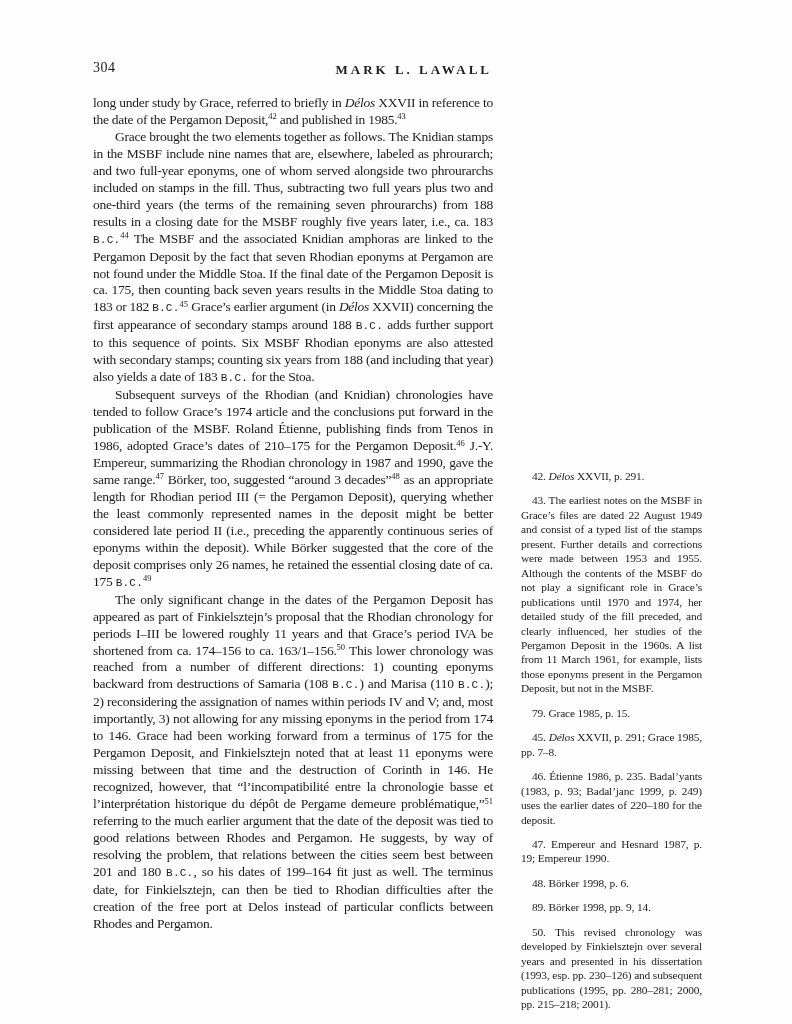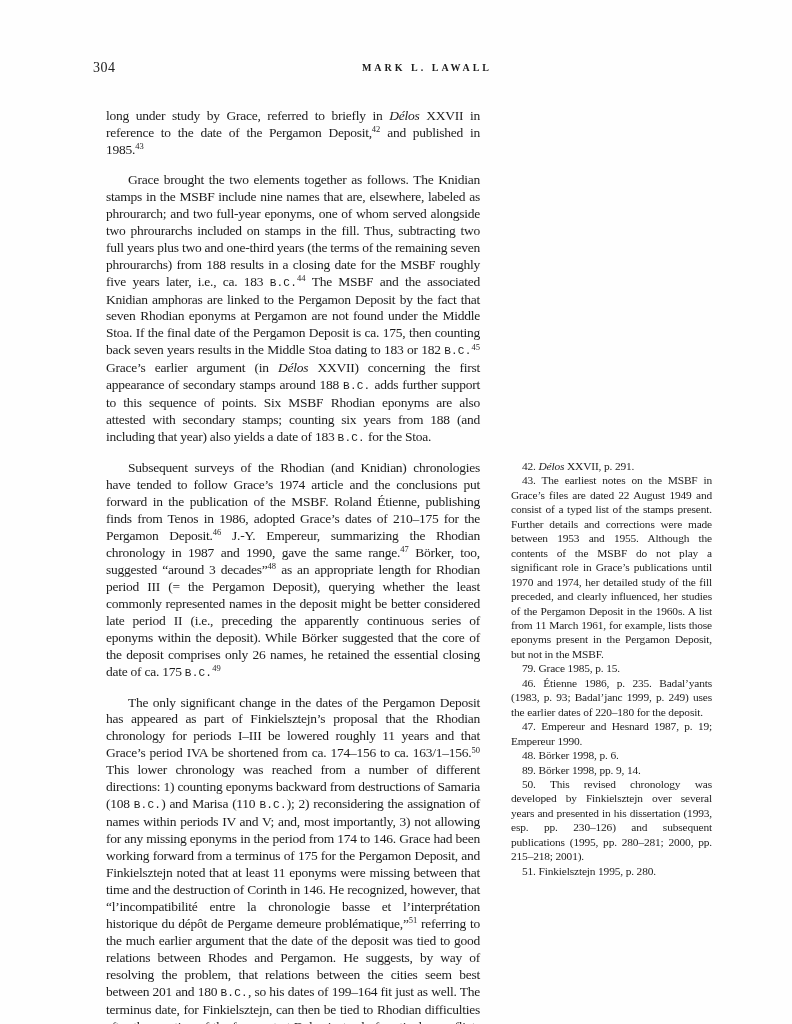--- a/index.html
+++ b/index.html
@@ -27,53 +27,53 @@
     top: 60px;
     font-size: 14px;
     letter-spacing: 0.5px;
   }
   .running-head {
     position: absolute;
     left: 93px;
     top: 62px;
     width: 399px;
     text-align: right;
-    font-size: 10px;
+    font-size: 13px;
     font-weight: bold;
     letter-spacing: 3px;
   }
   .main-col {
     position: absolute;
     left: 93px;
     top: 95px;
     width: 400px;
     font-size: 13.5px;
     line-height: 16.95px;
     letter-spacing: -0.25px;
     text-align: justify;
   }
   .main-col p {
-    margin: 13px;
+    margin: 0;
     padding: 0;
   }
   .main-col p.indent {
     text-indent: 22px;
   }
   .foot-col {
     position: absolute;
     left: 511px;
     top: 459px;
     width: 201px;
     font-size: 11.4px;
     line-height: 14.45px;
     letter-spacing: -0.15px;
     text-align: justify;
   }
   .foot-col p {
-    margin: 0;
+    margin: 10px;
     padding: 0;
     text-indent: 11px;
   }
   .it { font-style: italic; }
   .sc { font-size: 0.82em; letter-spacing: 0.2px; font-family: Liberation Mono, monospace; }
   sup.fn-ref {
     font-size: 8.5px;
     line-height: 0;
     vertical-align: baseline;
     position: relative;
@@ -94,20 +94,21 @@
       <p class=""><span class="run">long under study by Grace, referred to briefly in </span><span class="it">Délos</span><span class="run"> XXVII in reference to the date of the Pergamon Deposit,</span><sup class="fn-ref">42</sup><span class="run"> and published in 1985.</span><sup class="fn-ref">43</sup></p>
       <p class="indent"><span class="run">Grace brought the two elements together as follows. The Knidian stamps in the MSBF include nine names that are, elsewhere, labeled as phrourarch; and two full-year eponyms, one of whom served alongside two phrourarchs included on stamps in the fill. Thus, subtracting two full years plus two and one-third years (the terms of the remaining seven phrourarchs) from 188 results in a closing date for the MSBF roughly five years later, i.e., ca. 183 </span><span class="sc">B.C.</span><sup class="fn-ref">44</sup><span class="run"> The MSBF and the associated Knidian amphoras are linked to the Pergamon Deposit by the fact that seven Rhodian eponyms at Pergamon are not found under the Middle Stoa. If the final date of the Pergamon Deposit is ca. 175, then counting back seven years results in the Middle Stoa dating to 183 or 182 </span><span class="sc">B.C.</span><sup class="fn-ref">45</sup><span class="run"> Grace’s earlier argument (in </span><span class="it">Délos</span><span class="run"> XXVII) concerning the first appearance of secondary stamps around 188 </span><span class="sc">B.C.</span><span class="run"> adds further support to this sequence of points. Six MSBF Rhodian eponyms are also attested with secondary stamps; counting six years from 188 (and including that year) also yields a date of 183 </span><span class="sc">B.C.</span><span class="run"> for the Stoa.</span></p>
       <p class="indent"><span class="run">Subsequent surveys of the Rhodian (and Knidian) chronologies have tended to follow Grace’s 1974 article and the conclusions put forward in the publication of the MSBF. Roland Étienne, publishing finds from Tenos in 1986, adopted Grace’s dates of 210–175 for the Pergamon Deposit.</span><sup class="fn-ref">46</sup><span class="run"> J.-Y. Empereur, summarizing the Rhodian chronology in 1987 and 1990, gave the same range.</span><sup class="fn-ref">47</sup><span class="run"> Börker, too, suggested “around 3 decades”</span><sup class="fn-ref">48</sup><span class="run"> as an appropriate length for Rhodian period III (= the Pergamon Deposit), querying whether the least commonly represented names in the deposit might be better considered late period II (i.e., preceding the apparently continuous series of eponyms within the deposit). While Börker suggested that the core of the deposit comprises only 26 names, he retained the essential closing date of ca. 175 </span><span class="sc">B.C.</span><sup class="fn-ref">49</sup></p>
       <p class="indent"><span class="run">The only significant change in the dates of the Pergamon Deposit has appeared as part of Finkielsztejn’s proposal that the Rhodian chronology for periods I–III be lowered roughly 11 years and that Grace’s period IVA be shortened from ca. 174–156 to ca. 163/1–156.</span><sup class="fn-ref">50</sup><span class="run"> This lower chronology was reached from a number of different directions: 1) counting eponyms backward from destructions of Samaria (108 </span><span class="sc">B.C.</span><span class="run">) and Marisa (110 </span><span class="sc">B.C.</span><span class="run">); 2) reconsidering the assignation of names within periods IV and V; and, most importantly, 3) not allowing for any missing eponyms in the period from 174 to 146. Grace had been working forward from a terminus of 175 for the Pergamon Deposit, and Finkielsztejn noted that at least 11 eponyms were missing between that time and the destruction of Corinth in 146. He recognized, however, that “l’incompatibilité entre la chronologie basse et l’interprétation historique du dépôt de Pergame demeure problématique,”</span><sup class="fn-ref">51</sup><span class="run"> referring to the much earlier argument that the date of the deposit was tied to good relations between Rhodes and Pergamon. He suggests, by way of resolving the problem, that relations between the cities seem best between 201 and 180 </span><span class="sc">B.C.</span><span class="run">, so his dates of 199–164 fit just as well. The terminus date, for Finkielsztejn, can then be tied to Rhodian difficulties after the creation of the free port at Delos instead of particular conflicts between Rhodes and Pergamon.</span></p>
     </div>
 
   <div class="foot-col">
       <p class=""><span class="run">42. </span><span class="it">Délos</span><span class="run"> XXVII, p. 291.</span></p>
       <p class=""><span class="run">43. The earliest notes on the MSBF in Grace’s files are dated 22 August 1949 and consist of a typed list of the stamps present. Further details and corrections were made between 1953 and 1955. Although the contents of the MSBF do not play a significant role in Grace’s publications until 1970 and 1974, her detailed study of the fill preceded, and clearly influenced, her studies of the Pergamon Deposit in the 1960s. A list from 11 March 1961, for example, lists those eponyms present in the Pergamon Deposit, but not in the MSBF.</span></p>
       <p class=""><span class="run">79. Grace 1985, p. 15.</span></p>
+      <p class=""><span class="run">45. </span><span class="it">Délos</span><span class="run"> XXVII, p. 291; Grace 1985, pp. 7–8.</span></p>
       <p class=""><span class="run">46. Étienne 1986, p. 235. Badal’yants (1983, p. 93; Badal’janc 1999, p. 249) uses the earlier dates of 220–180 for the deposit.</span></p>
       <p class=""><span class="run">47. Empereur and Hesnard 1987, p. 19; Empereur 1990.</span></p>
       <p class=""><span class="run">48. Börker 1998, p. 6.</span></p>
       <p class=""><span class="run">89. Börker 1998, pp. 9, 14.</span></p>
       <p class=""><span class="run">50. This revised chronology was developed by Finkielsztejn over several years and presented in his dissertation (1993, esp. pp. 230–126) and subsequent publications (1995, pp. 280–281; 2000, pp. 215–218; 2001).</span></p>
       <p class=""><span class="run">51. Finkielsztejn 1995, p. 280.</span></p>
     </div>
 
 </div>
 

